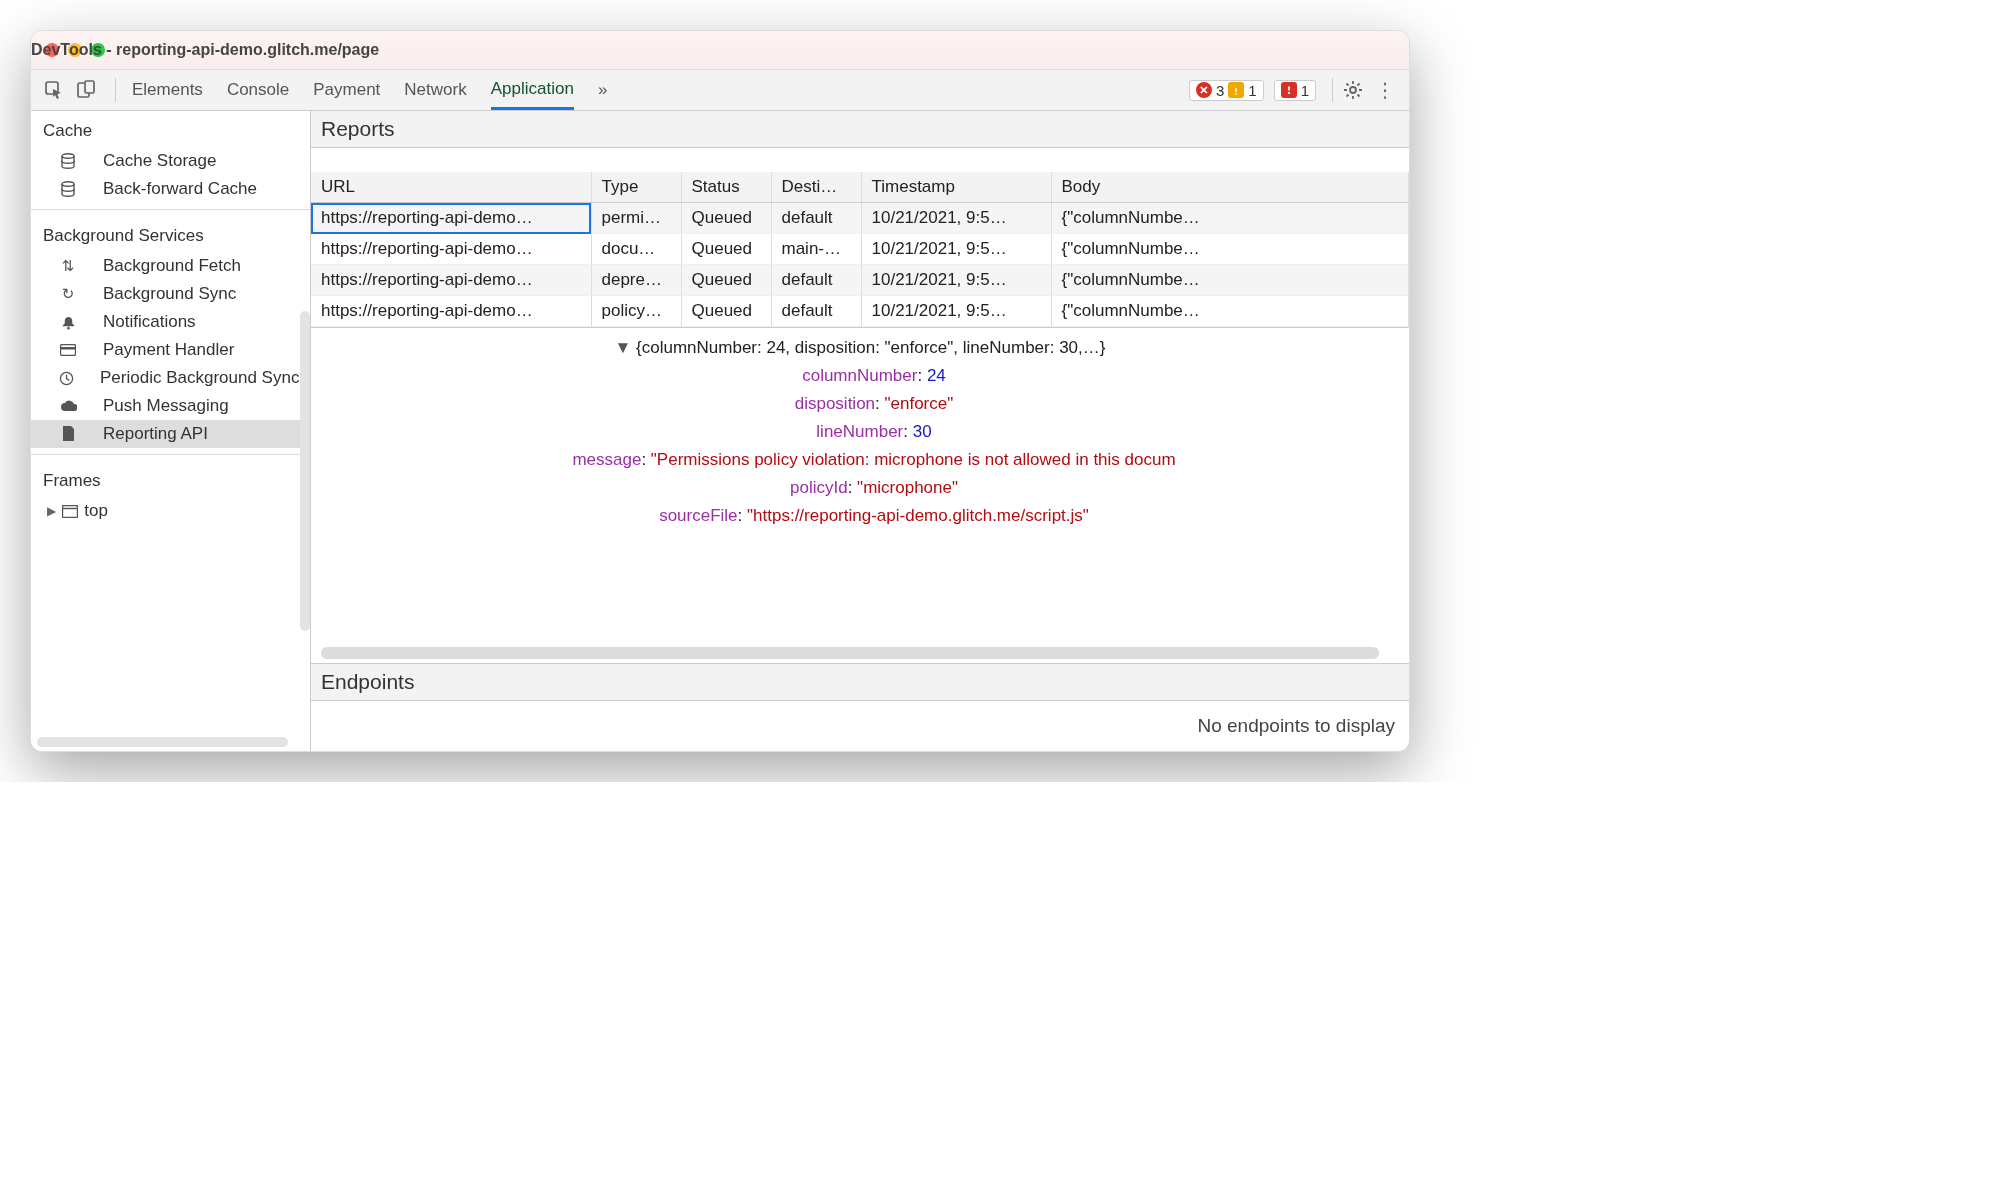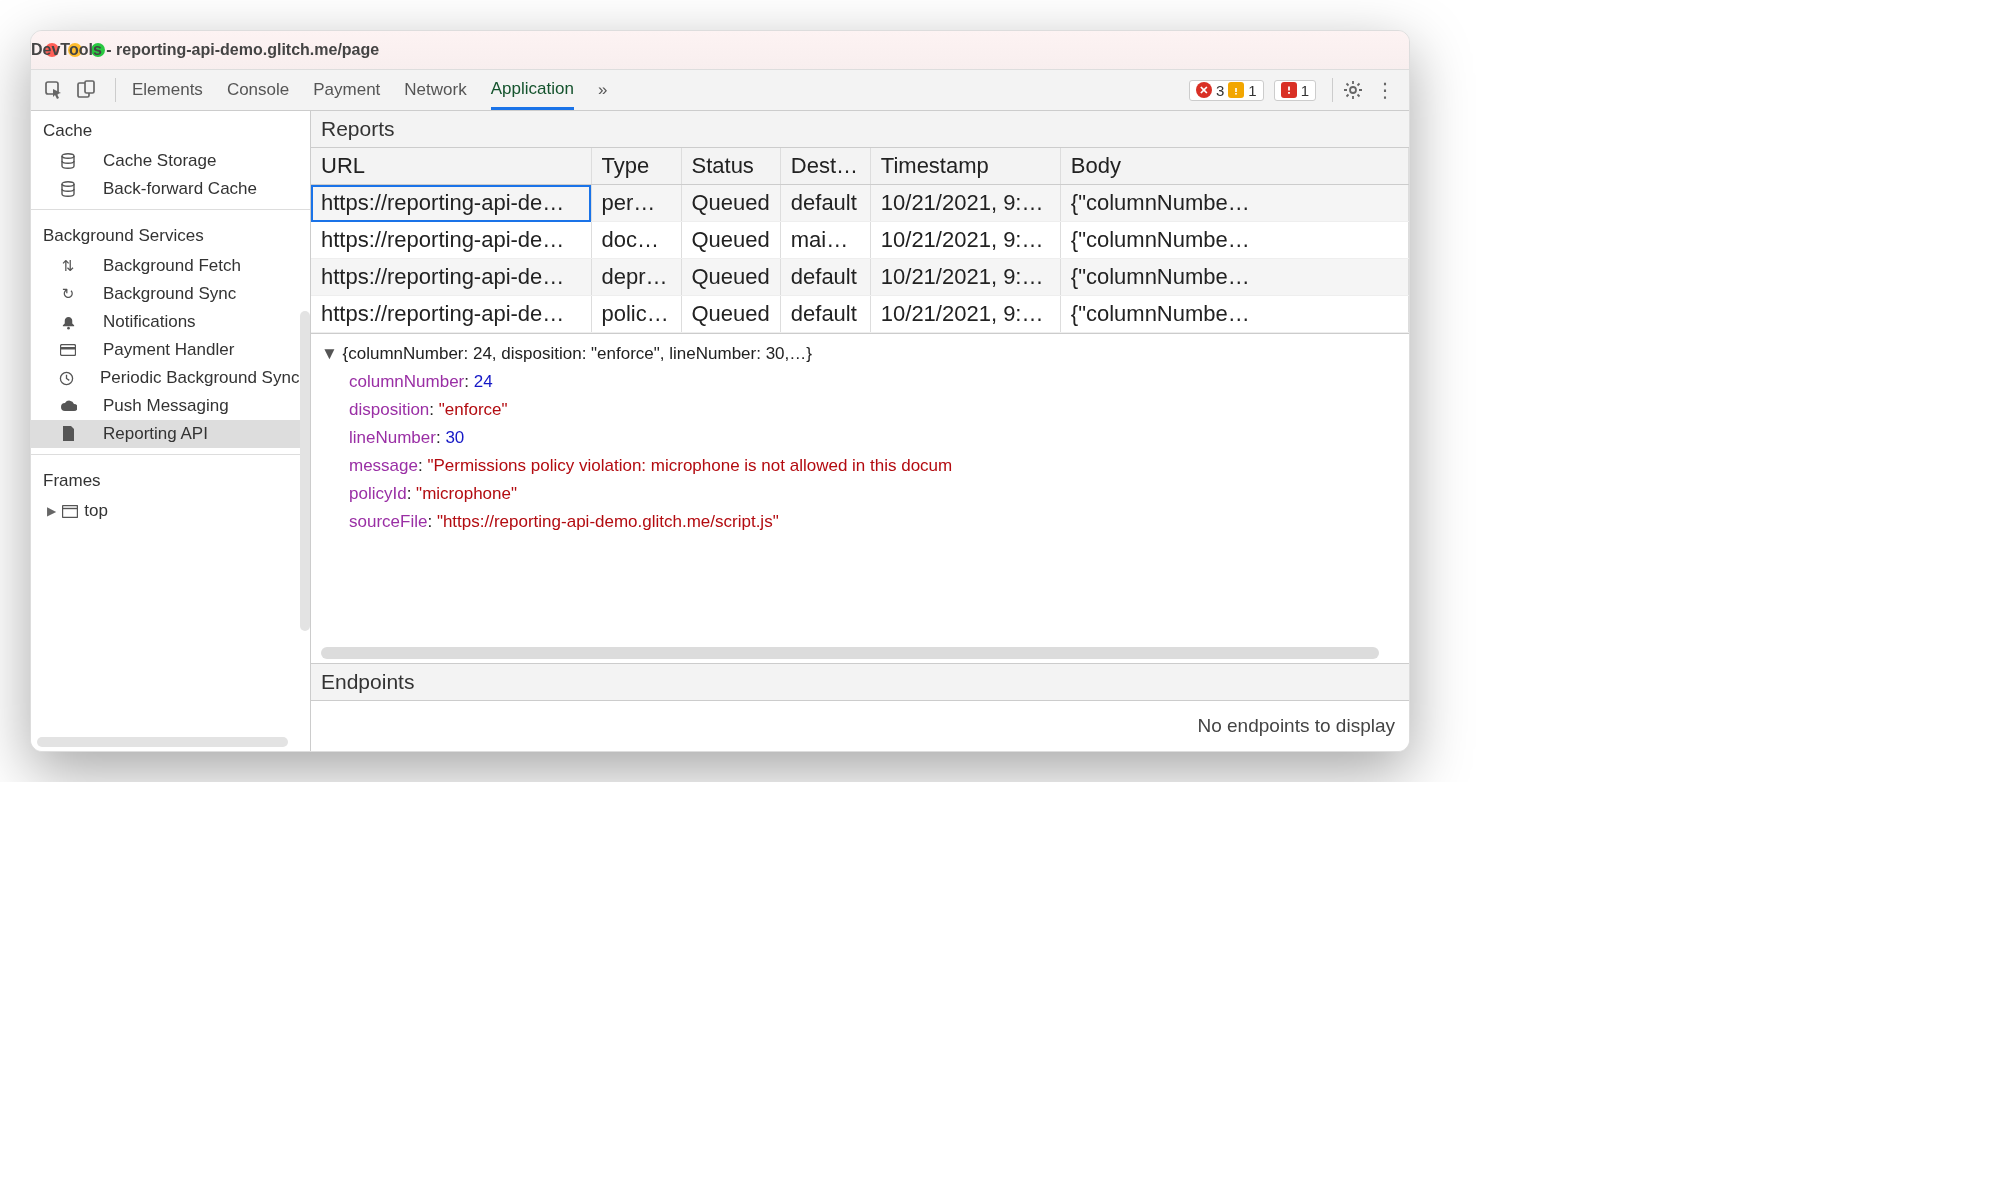--- a/index.html
+++ b/index.html
@@ -56,37 +56,38 @@
   .item.sel { background:#ddd; }
   .item .ic { width:18px; height:18px; color:#555; display:flex; align-items:center; justify-content:center; font-size:15px;}
   .divider { height:1px; background:#ddd; margin:6px 0; }
   .frame-item { display:flex; align-items:center; gap:6px; padding:4px 12px 4px 16px; font-size:17px;}
   .frame-item .tri { font-size:12px; color:#666;}
   .hscroll-side { position:absolute; bottom:4px; left:6px; right:22px; height:10px; background:#e3e3e3; border-radius:8px; }
   .vscroll-side { position:absolute; top:200px; right:0; width:10px; height:320px; background:#e3e3e3; border-radius:8px; }
 
   .main { flex:1; display:flex; flex-direction:column; overflow:hidden;}
   .panel-title { font-size:21px; padding:6px 10px; border-bottom:1px solid #ccc; background:#f3f3f3; color:#333;}
-  .table { width:100%; border-collapse:collapse; font-size:22px; }
+  .table { width:100%; border-collapse:collapse; font-size:17px;margin-top:24px; }
   .table th, .table td { text-align:left; padding:5px 10px; border-right:1px solid #ddd; border-bottom:1px solid #eee; white-space:nowrap; overflow:hidden; text-overflow:ellipsis; color:#222;}
   .table th { background:#f3f3f3; font-weight:400; border-bottom:1px solid #ccc;}
   .table tr.sel td:first-child { outline:2px solid #1a73e8; outline-offset:-2px; }
   .table tr.odd { background:#f5f5f5;}
   .col-url{width:280px;max-width:280px;} .col-type{width:90px;max-width:90px;} .col-status{width:90px;} .col-dest{width:90px;max-width:90px;} .col-ts{width:190px;max-width:190px;} .col-body{max-width:200px;}
 
   .detail {
     border-top:1px solid #ccc;
     padding:6px 10px 18px;
     font-family: Menlo, Consolas, monospace;
     font-size:17px;
     line-height:1.65;
     color:#222;
     overflow-x:hidden;
     position:relative;
     flex:1;
+    text-align:center;
   }
   .detail .arrow { color:#555; }
   .detail .k { color:#9a2fa5; }
   .detail .n { color:#1518c6; }
   .detail .s { color:#b30b10; }
   .detail .row { padding-left:28px; white-space:nowrap; overflow:hidden;}
   .detail .hscroll { position:absolute; bottom:4px; left:10px; right:30px; height:12px; background:#dcdcdc; border-radius:8px; }
 
   .endpoints-title { font-size:21px; padding:6px 10px; background:#f3f3f3; border-top:1px solid #ccc; border-bottom:1px solid #ccc; color:#333;}
   .endpoints-empty { text-align:right; padding:14px; font-size:19px; color:#444; }

